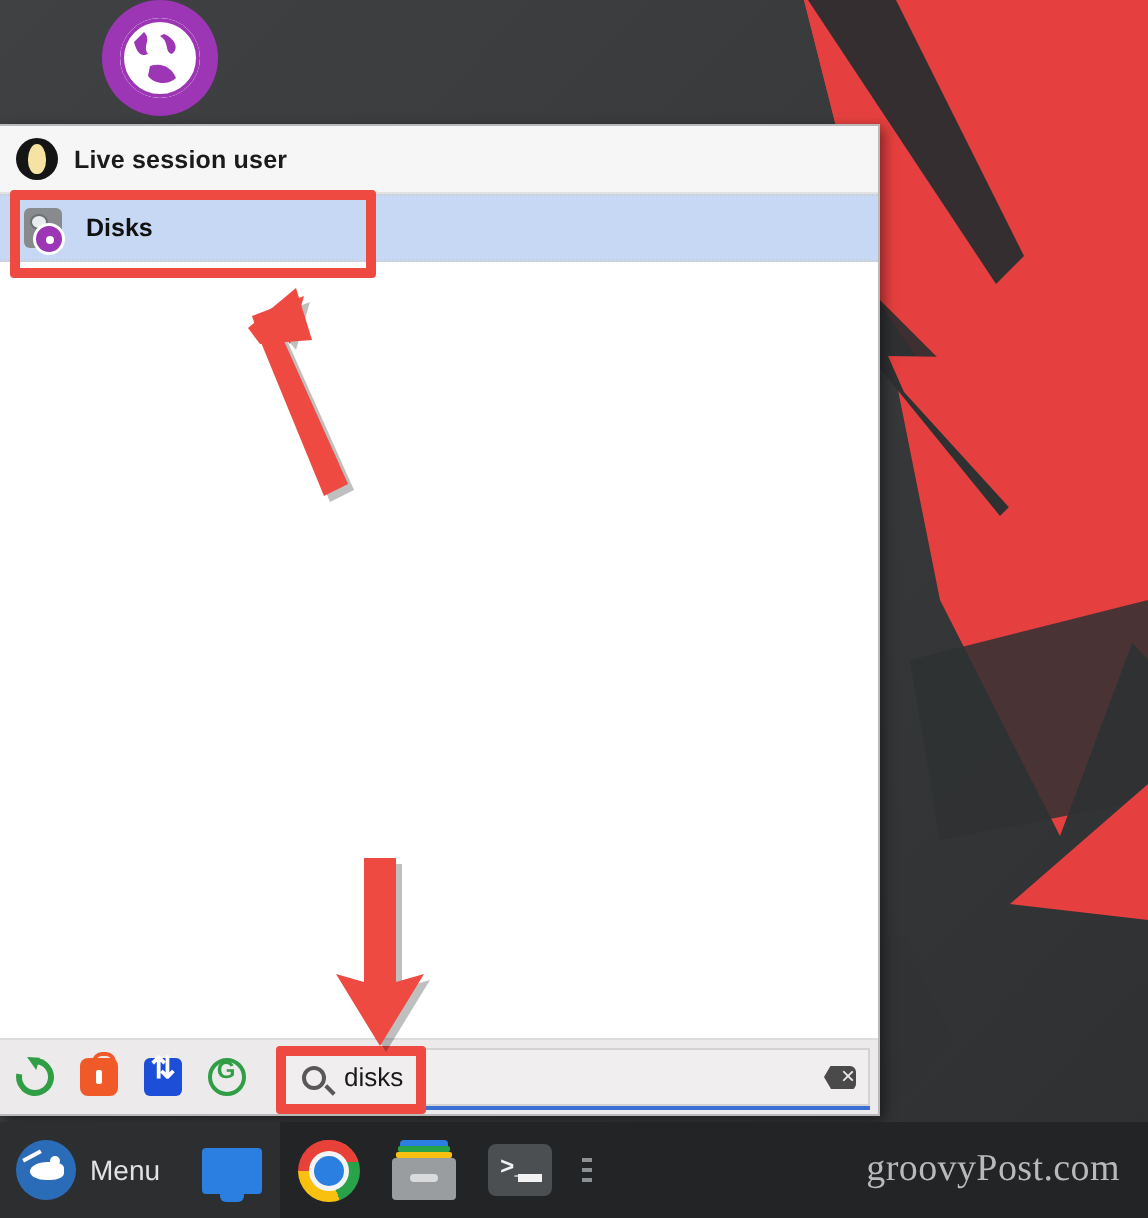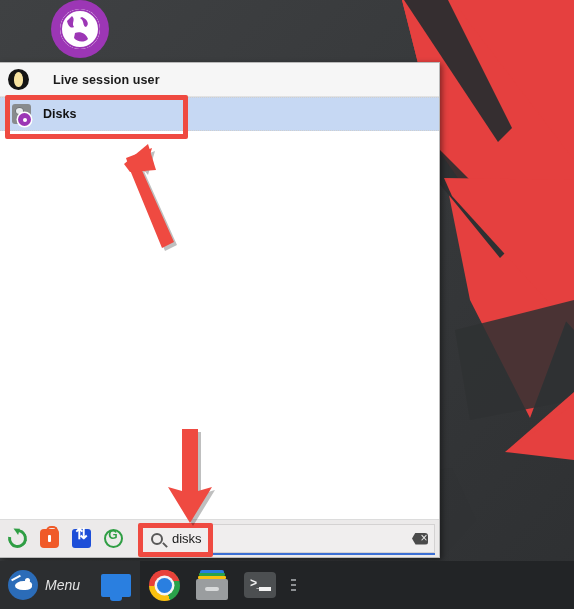--- a/index.html
+++ b/index.html
@@ -33,21 +33,21 @@
     border-left:none;
     box-shadow:2px 2px 6px rgba(0,0,0,.45);
     display:flex; flex-direction:column;
   }
 
   
   #panel-header {
     height:34px; flex:0 0 34px;
     background:#f6f6f6;
     border-bottom:1px solid #e2e2e2;
-    display:flex; align-items:center; padding-left:8px; gap:24px;
+    display:flex; align-items:center; padding-left:8px; gap:8px;
   }
   #avatar {
     width:21px; height:21px; border-radius:50%;
     background:#151515; position:relative; flex:0 0 21px;
   }
   #avatar::after{
     content:""; position:absolute; left:6px; top:3px;
     width:9px; height:15px; border-radius:50% 50% 45% 45%;
     background:#f7e3a1;
   }
@@ -180,21 +180,21 @@
 
   
   .arrow{ position:absolute; pointer-events:none; }
   #arrow-up{ left:118px; top:142px; }
   #arrow-down{ left:160px; top:425px; }
 
   
   #taskbar{
     position:absolute; left:0; bottom:0; width:574px; height:48px;
     background:#222426;
-    display:flex; align-items:center;font-style:italic;
+    display:flex; align-items:center;
   }
   #menu-button{
     height:48px; display:flex; align-items:center; gap:7px;
     padding:0 12px 0 8px; background:#2c2e30;
   }
   #mint-logo{
     width:30px; height:30px; border-radius:50%; background:#2b6cb8;
     position:relative; flex:0 0 30px; overflow:hidden;
   }
   #mint-logo .mouse{
@@ -412,13 +412,14 @@
         <span class="cursor"></span>
       </span>
     </div>
     <div id="tray-dots">
       <span></span>
         <span></span>
         <span></span>
     </div>
   </div>
 
+  <span id="watermark">groovyPost.com</span>
 </div>
 
 </body></html>

